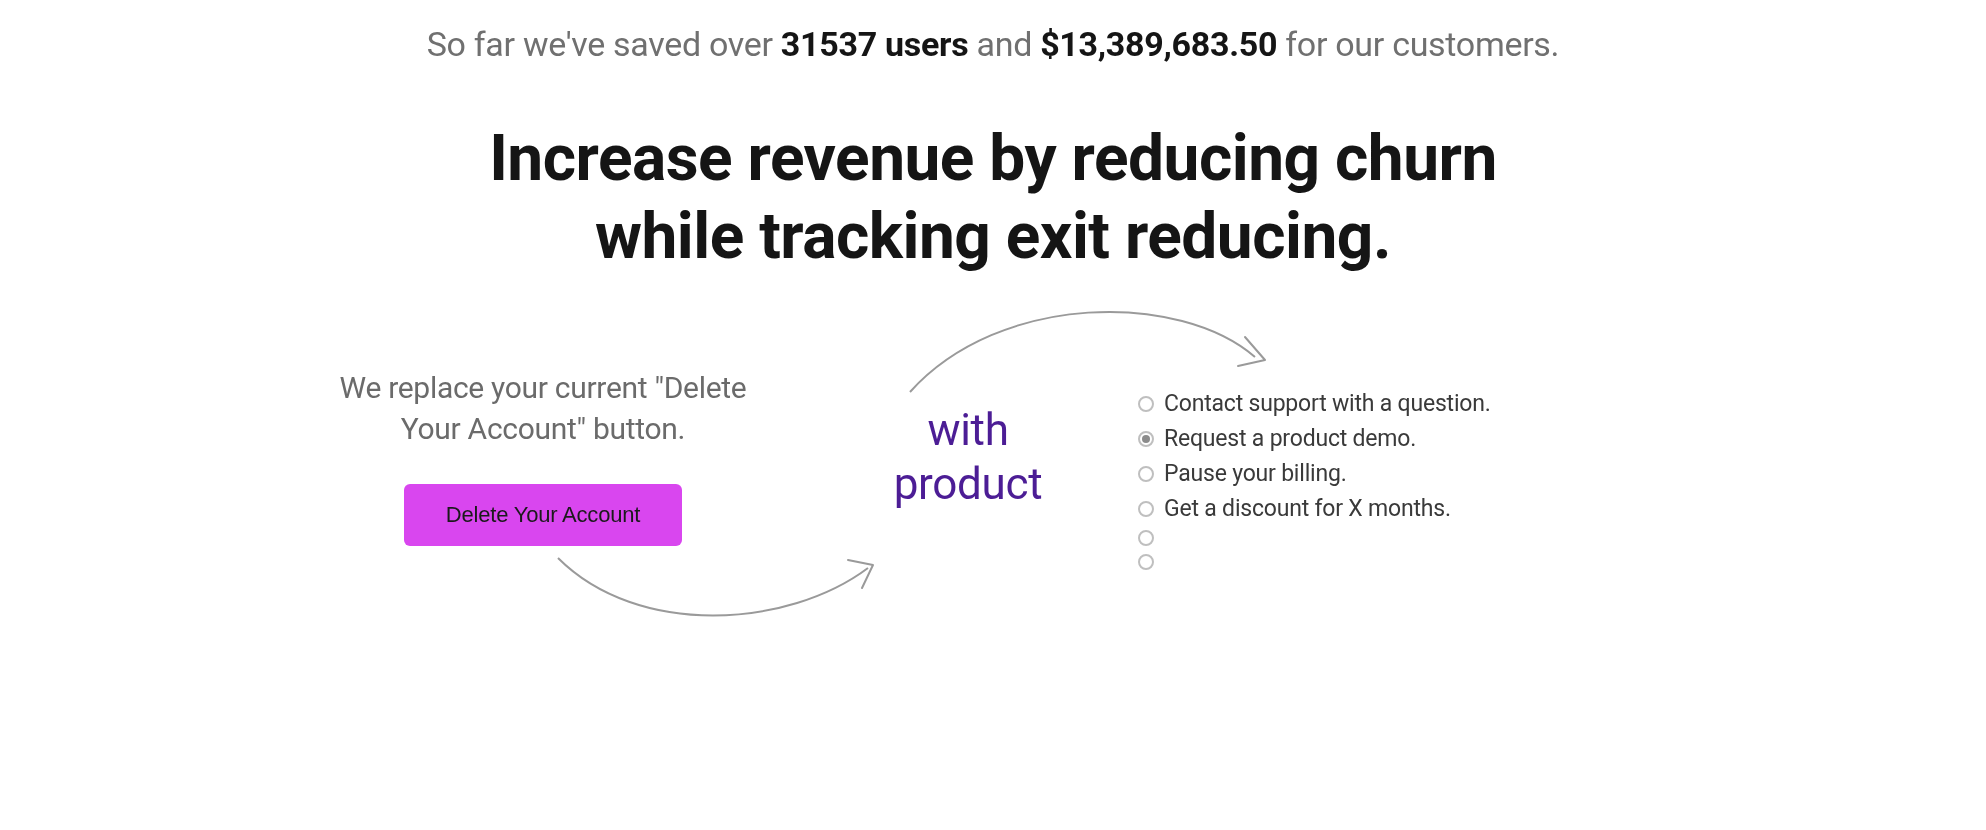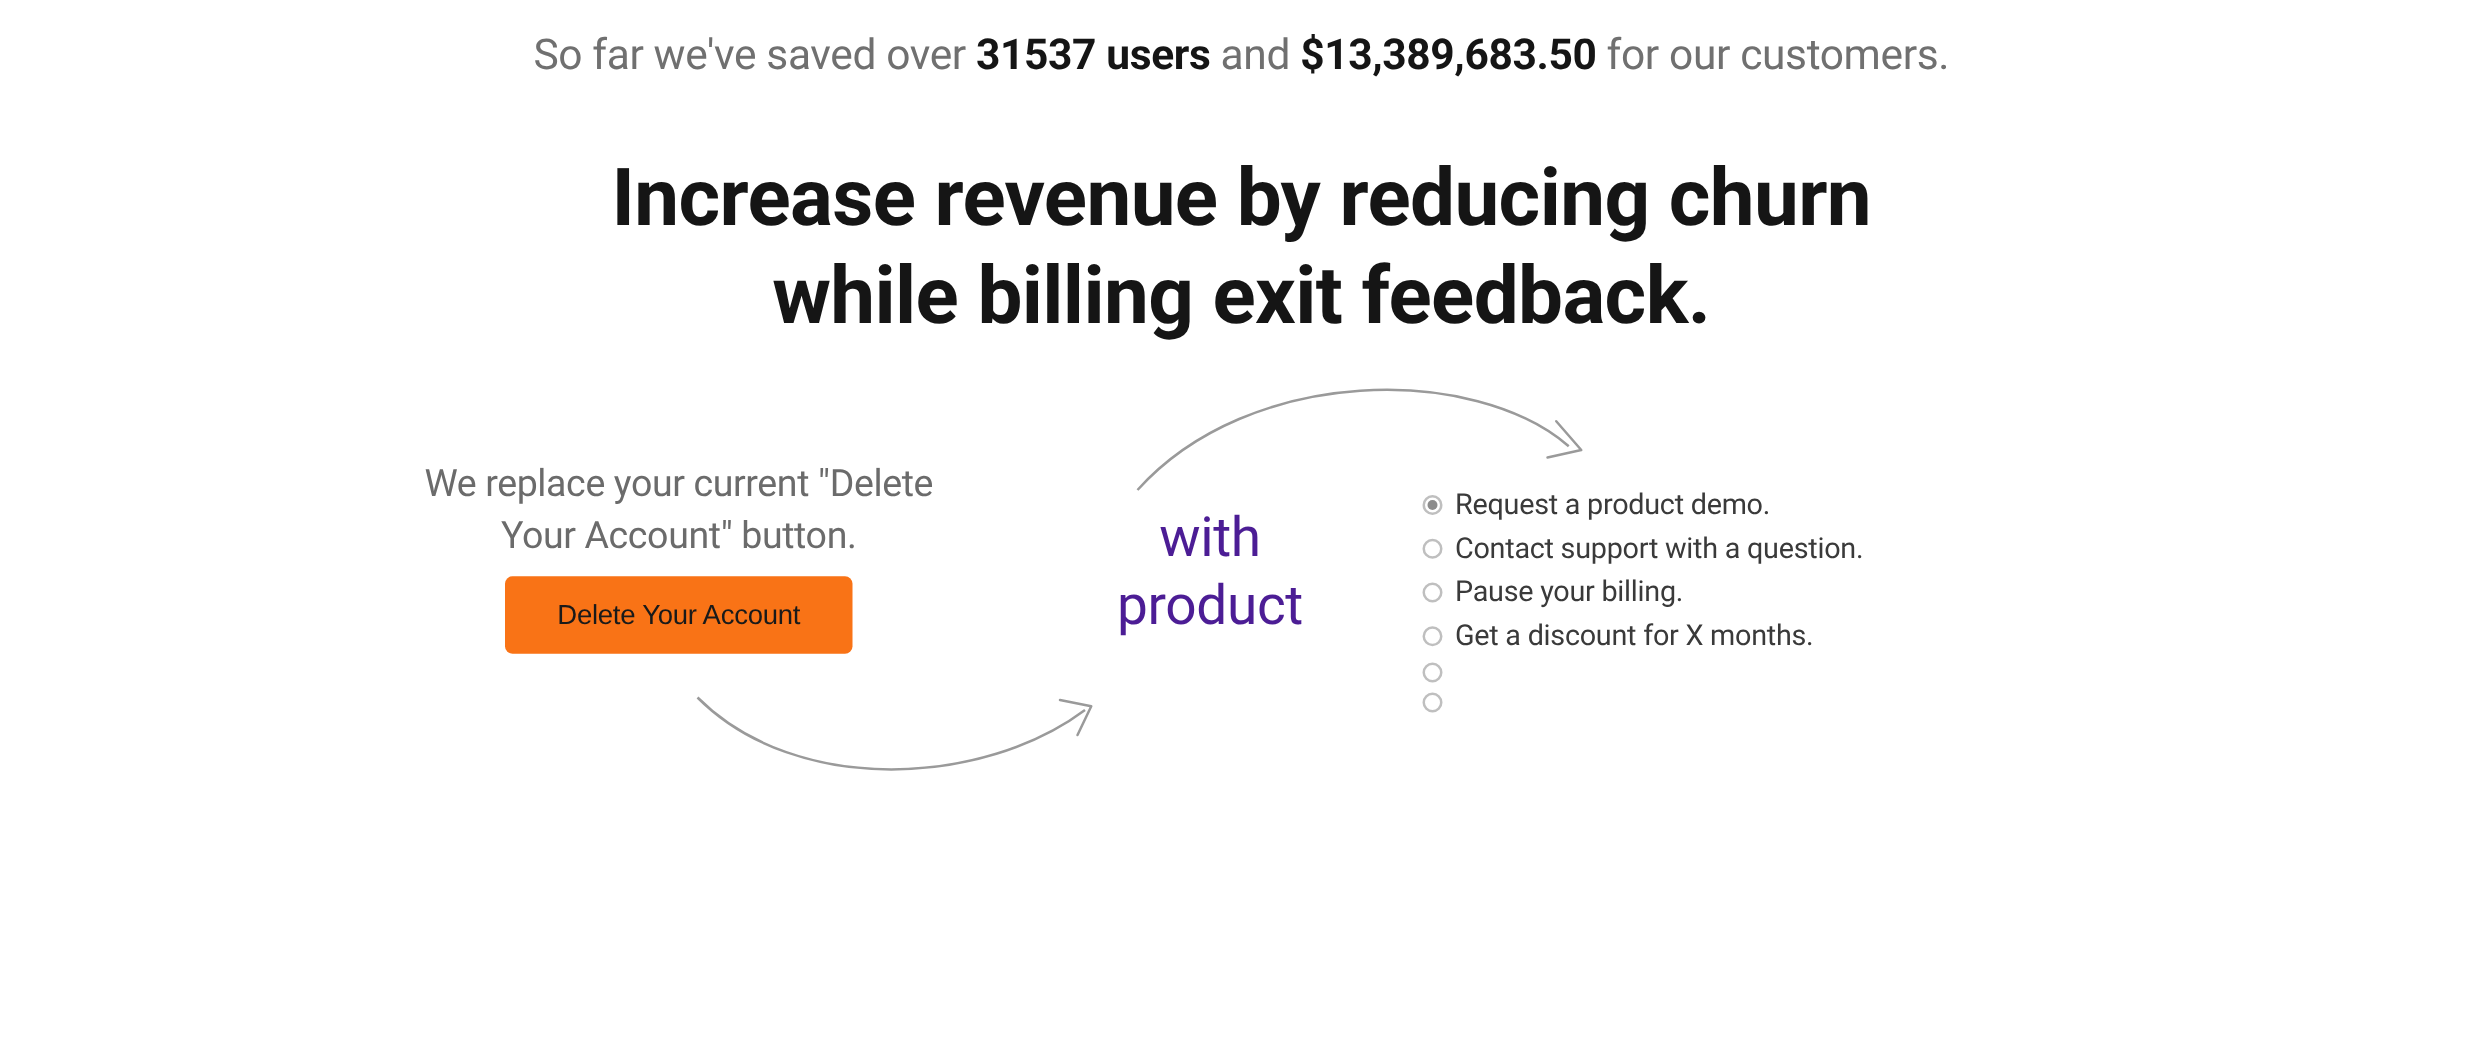--- a/index.html
+++ b/index.html
@@ -50,22 +50,22 @@
     position: relative;
   }
   .left-col .replace-text {
     font-size: 30px;
     color: #6b6b6b;
     line-height: 1.35;
     letter-spacing: -0.3px;
   }
   .delete-btn {
     display: inline-block;
-    margin-top: 12px;
-    background: #f97316;
+    margin-top: 35px;
+    background: #d946ef;
     color: #1a1a1a;
     border: none;
     border-radius: 6px;
     padding: 18px 42px;
     font-size: 22px;
     font-weight: 500;
     cursor: pointer;
     letter-spacing: -0.2px;
   }
   .middle-col {
@@ -140,21 +140,21 @@
 <body>
 
 <div class="page">
 
   <div class="stats-line">
     <span>So far we've saved over </span><span class="bold">31537 users</span><span> and </span><span class="bold">$13,389,683.50</span><span> for our customers.</span>
   </div>
 
   <h1 class="headline">
     <span>Increase revenue by reducing churn</span><br>
-    <span>while billing exit feedback.</span>
+    <span>while tracking exit reducing.</span>
   </h1>
 
   <div class="content-row">
 
     <svg class="arrow-container arrow-top" viewBox="0 0 380 100">
       <path d="M 10 90 C 100 -10, 280 -10, 355 55" stroke="#9a9a9a" stroke-width="2" fill="none"></path>
       <path d="M 345 35 L 365 58 L 338 64" stroke="#9a9a9a" stroke-width="2" fill="none" stroke-linejoin="round" stroke-linecap="round"></path>
     </svg>
 
     <svg class="arrow-container arrow-bottom" viewBox="0 0 340 100">
@@ -173,29 +173,29 @@
     <div class="middle-col">
       <div class="with-options">
         <span>with</span><br>
         <span>product</span>
       </div>
     </div>
 
     <div class="right-col">
 
       <div class="option-row">
+        <span class="radio"></span>
+        <span class="option-label">Contact support with a question.</span>
+      </div>
+      <div class="option-row">
         <span class="radio selected"></span>
         <span class="option-label">Request a product demo.</span>
       </div>
       <div class="option-row">
         <span class="radio"></span>
-        <span class="option-label">Contact support with a question.</span>
-      </div>
-      <div class="option-row">
-        <span class="radio"></span>
         <span class="option-label">Pause your billing.</span>
       </div>
       <div class="option-row">
         <span class="radio"></span>
         <span class="option-label">Get a discount for X months.</span>
       </div>
       <div class="option-row">
         <span class="radio"></span>
       </div>
       <div class="option-row">

